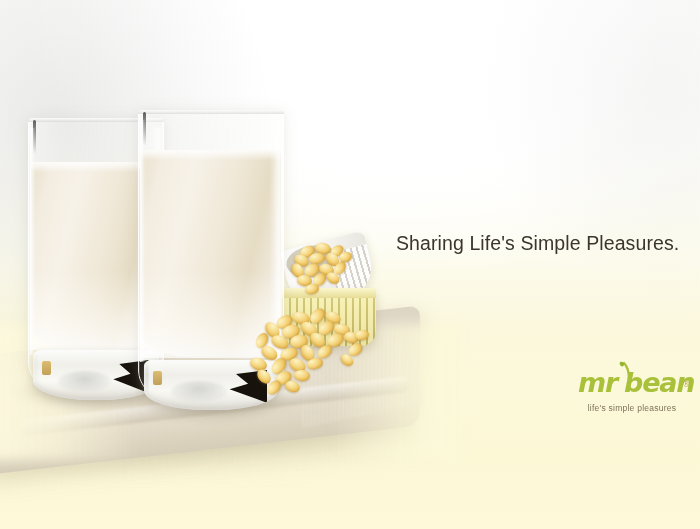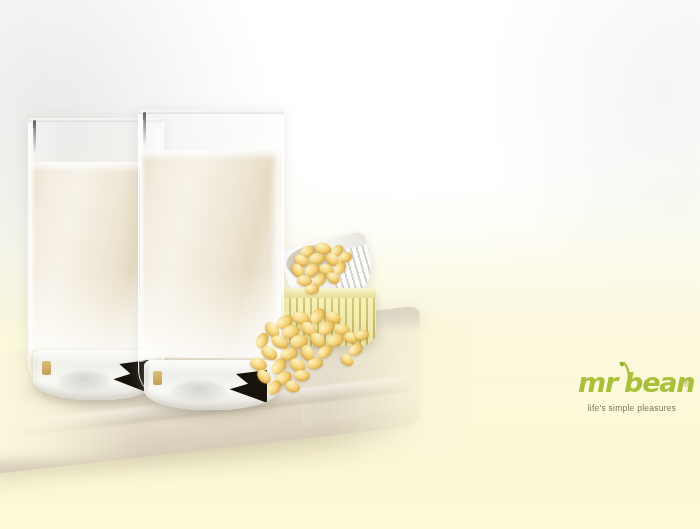--- a/index.html
+++ b/index.html
@@ -361,20 +361,21 @@
     <div class="rim-edge"></div>
     <div class="hl-left"></div>
     <div class="hl-right"></div>
     <div class="base">
       <div class="base-pool"></div>
       <div class="base-dark"></div>
       <div class="base-gold"></div>
     </div>
   </div>
 
+  <div id="tagline">Sharing Life's Simple Pleasures.</div>
 
   <div id="logo">
     <div id="logo-mark">
       <span class="wordmark">mr</span><span class="wordmark" style="margin-left:7px;">bean</span>
       <svg id="logo-sprout" viewBox="0 0 22 20">
         <path d="M11 20 C11 12, 9 7, 6 4" stroke="#a9c13a" stroke-width="2.4" fill="none" stroke-linecap="round"></path>
         <path d="M6 4 C2 1, 0.5 4, 2.5 6.5 C4.5 8.5, 6.5 7, 6 4 Z" fill="#93b52e"></path>
       </svg>
       <span id="logo-reg">®</span>
     </div>

